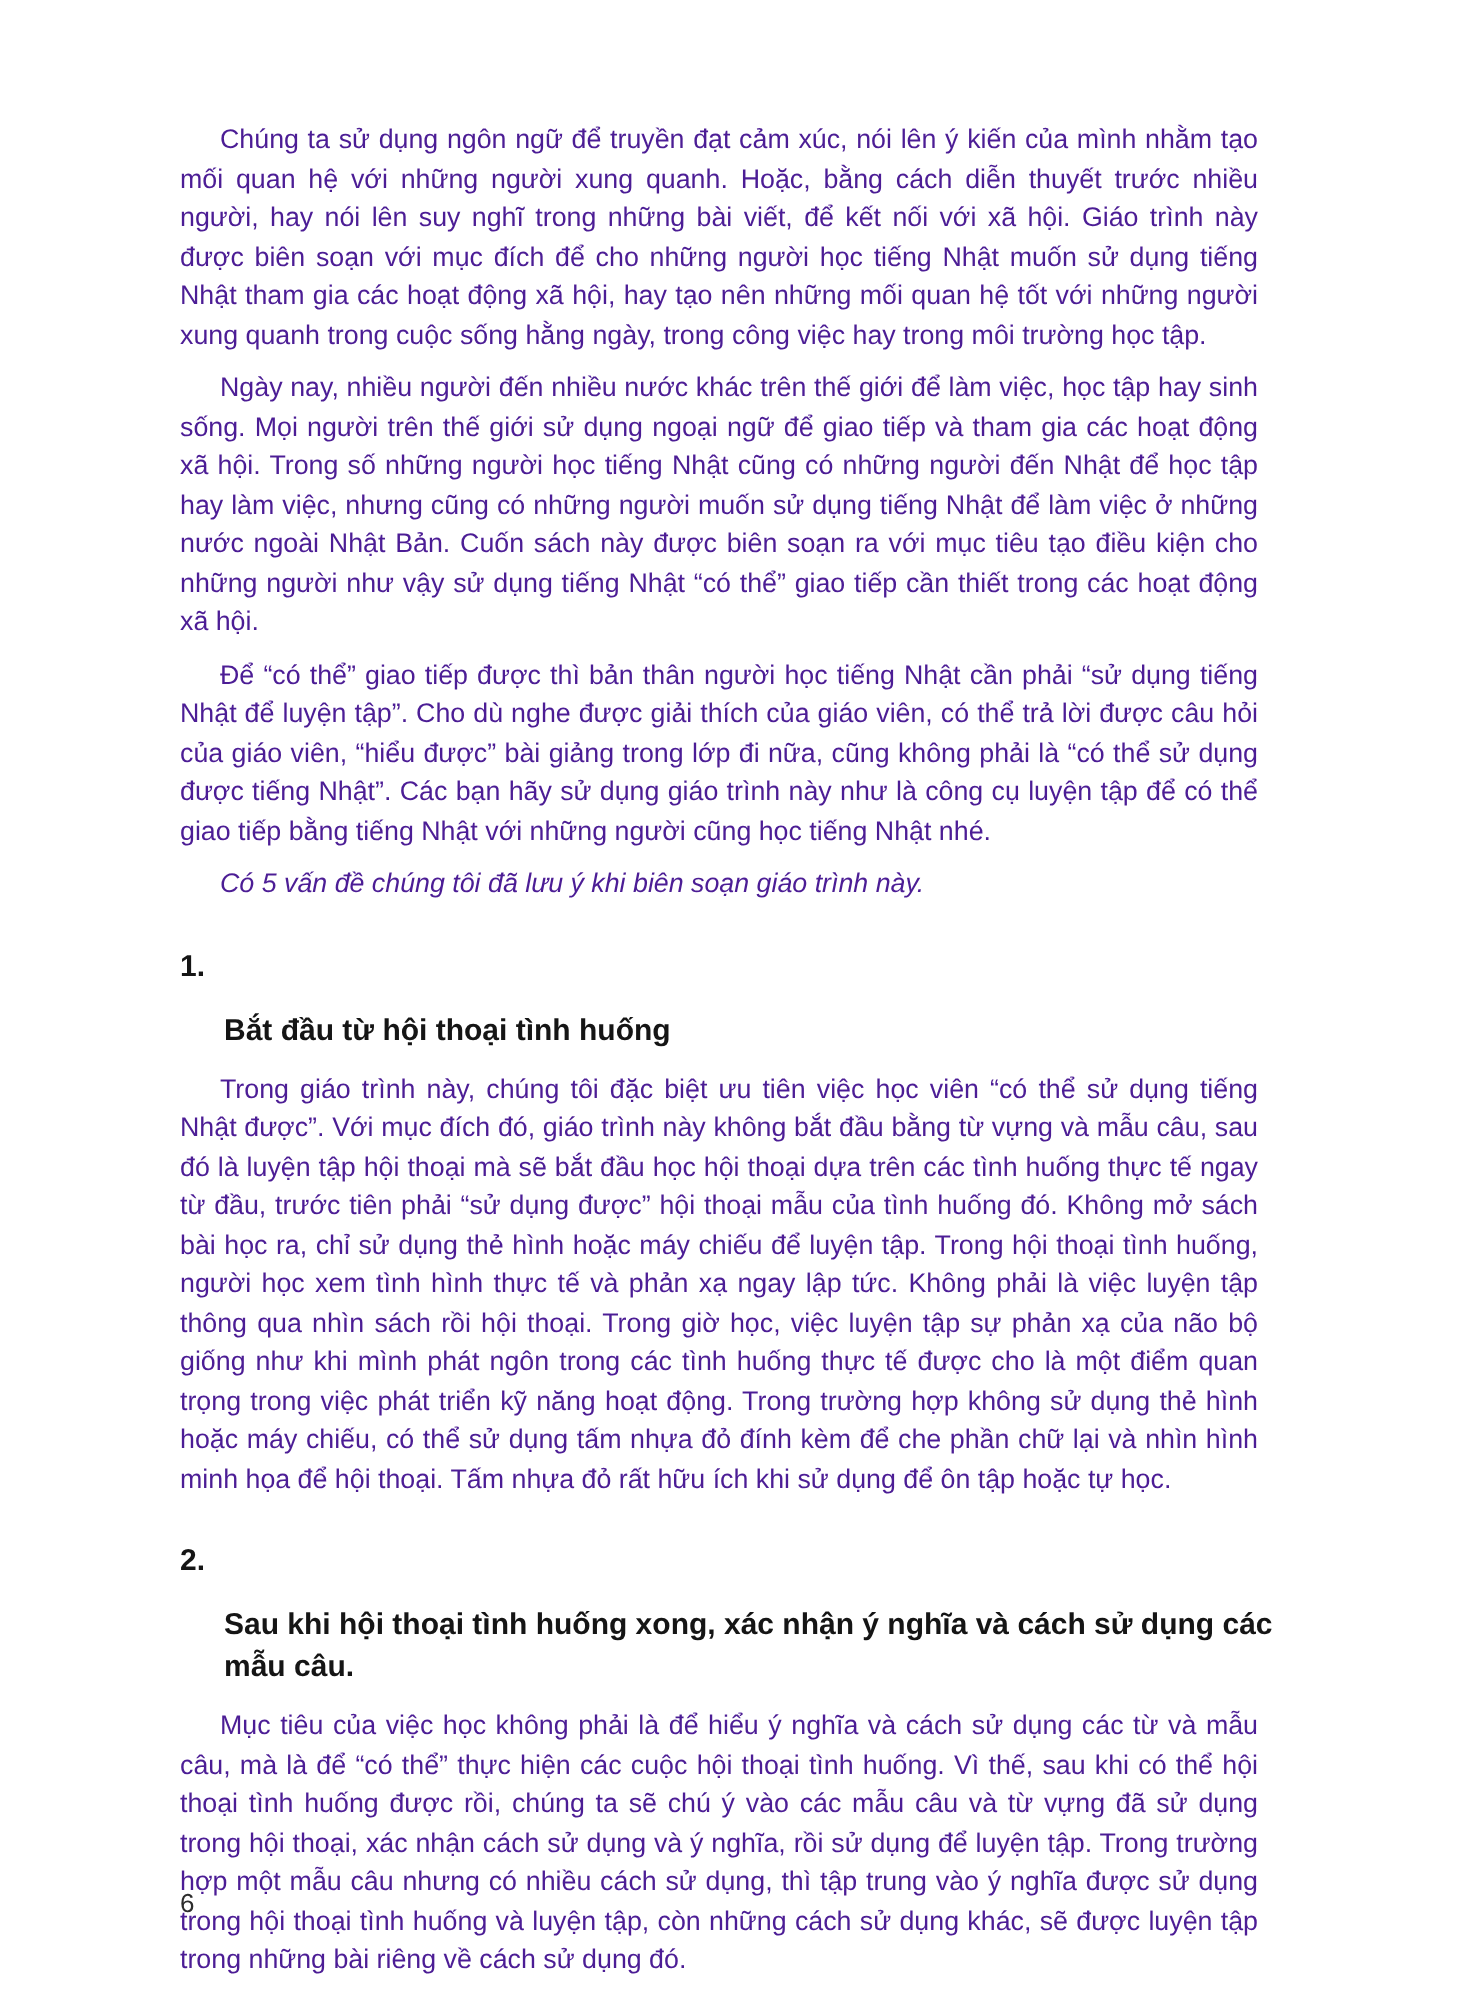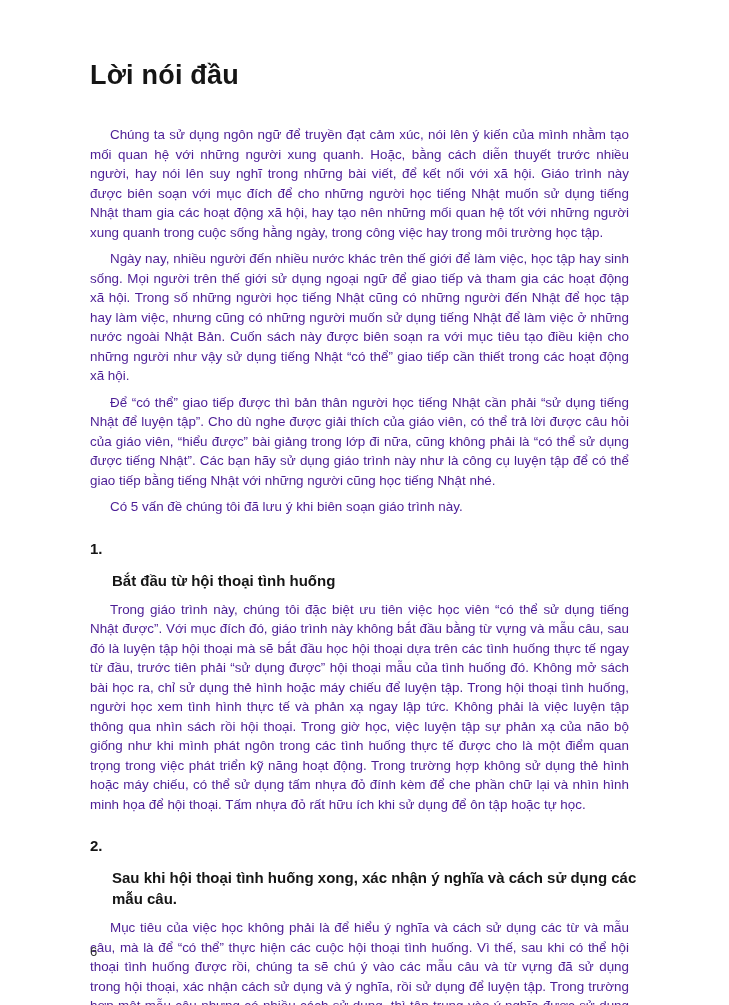--- a/index.html
+++ b/index.html
@@ -29,20 +29,21 @@
   .para {
     margin: 0 12px 7px 0;
     font-size: 13.4px;
     line-height: 19.5px;
     text-align: justify;
     text-indent: 20px;
     color: #4c1d95;
   }
   .para.last-intro {
     margin-bottom: 0;
+    font-style: italic;
   }
   .section {
     margin-top: 21px;
   }
   .sec-heading {
     display: flex;
     align-items: flex-start;
     font-size: 15px;
     line-height: 21px;
     font-weight: bold;
@@ -66,21 +67,20 @@
     top: 944px;
     font-size: 13px;
     color: #2d2d2d;
   }
 </style>
 </head>
 <body>
 
 <div class="page">
 
-  <h1 class="title">Lời nói đầu</h1>
 
   <div>
     <p class="para">Chúng ta sử dụng ngôn ngữ để truyền đạt cảm xúc, nói lên ý kiến của mình nhằm tạo mối quan hệ với những người xung quanh. Hoặc, bằng cách diễn thuyết trước nhiều người, hay nói lên suy nghĩ trong những bài viết, để kết nối với xã hội. Giáo trình này được biên soạn với mục đích để cho những người học tiếng Nhật muốn sử dụng tiếng Nhật tham gia các hoạt động xã hội, hay tạo nên những mối quan hệ tốt với những người xung quanh trong cuộc sống hằng ngày, trong công việc hay trong môi trường học tập.</p>
     <p class="para">Ngày nay, nhiều người đến nhiều nước khác trên thế giới để làm việc, học tập hay sinh sống. Mọi người trên thế giới sử dụng ngoại ngữ để giao tiếp và tham gia các hoạt động xã hội. Trong số những người học tiếng Nhật cũng có những người đến Nhật để học tập hay làm việc, nhưng cũng có những người muốn sử dụng tiếng Nhật để làm việc ở những nước ngoài Nhật Bản. Cuốn sách này được biên soạn ra với mục tiêu tạo điều kiện cho những người như vậy sử dụng tiếng Nhật “có thể” giao tiếp cần thiết trong các hoạt động xã hội.</p>
     <p class="para">Để “có thể” giao tiếp được thì bản thân người học tiếng Nhật cần phải “sử dụng tiếng Nhật để luyện tập”. Cho dù nghe được giải thích của giáo viên, có thể trả lời được câu hỏi của giáo viên, “hiểu được” bài giảng trong lớp đi nữa, cũng không phải là “có thể sử dụng được tiếng Nhật”. Các bạn hãy sử dụng giáo trình này như là công cụ luyện tập để có thể giao tiếp bằng tiếng Nhật với những người cũng học tiếng Nhật nhé.</p>
     <p class="para last-intro">Có 5 vấn đề chúng tôi đã lưu ý khi biên soạn giáo trình này.</p>
   </div>
 
   <div class="section">
     <div class="sec-heading">

